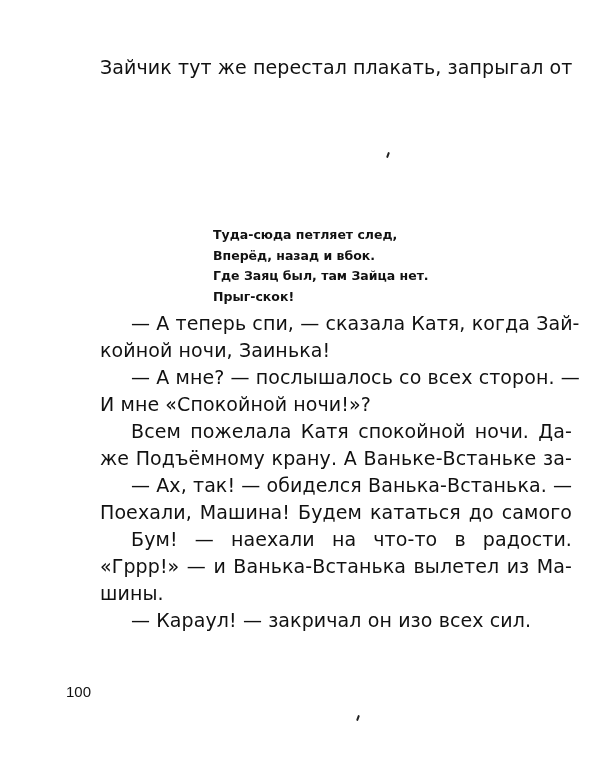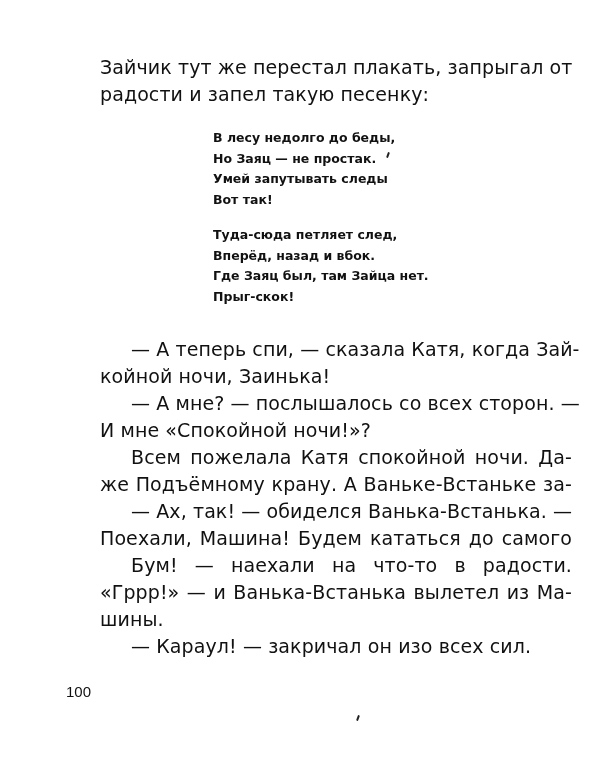--- a/index.html
+++ b/index.html
@@ -14,38 +14,31 @@
   .page-number { position: absolute; left: 66px; top: 683px; font-family: "Liberation Sans", sans-serif; font-weight: normal; font-size: 15px; }
   .speck { position: absolute; width: 2px; height: 6px; background: #222; transform: rotate(20deg); border-radius: 1px; }
 </style>
 </head>
 <body>
 
 <div class="page">
 
   <div class="prose" style="top:54px;">
     <span class="line">Зайчик тут же перестал плакать, запрыгал от</span>
-    <span class="line last">радости и запел такую песенку:</span>
   </div>
 
-  <div class="poem" style="top:128px;">
-    <span class="pline">В лесу недолго до беды,</span>
-    <span class="pline">Но Заяц — не простак.</span>
-    <span class="pline">Умей запутывать следы</span>
-    <span class="pline">Вот так!</span>
-  </div>
 
   <div class="poem" style="top:225px;">
     <span class="pline">Туда-сюда петляет след,</span>
     <span class="pline">Вперёд, назад и вбок.</span>
     <span class="pline">Где Заяц был, там Зайца нет.</span>
     <span class="pline">Прыг-скок!</span>
   </div>
 
-  <div class="prose" style="top:336px;">
+  <div class="prose" style="top:310px;">
     <span class="line indent">— А теперь спи, — сказала Катя, когда Зай-</span>
     <span class="line last">койной ночи, Заинька!</span>
     <span class="line indent">— А мне? — послышалось со всех сторон. —</span>
     <span class="line last">И мне «Спокойной ночи!»?</span>
     <span class="line indent">Всем пожелала Катя спокойной ночи. Да-</span>
     <span class="line">же Подъёмному крану. А Ваньке-Встаньке за-</span>
     <span class="line indent">— Ах, так! — обиделся Ванька-Встанька. —</span>
     <span class="line">Поехали, Машина! Будем кататься до самого</span>
     <span class="line indent">Бум! — наехали на что-то в радости.</span>
     <span class="line">«Гррр!» — и Ванька-Встанька вылетел из Ма-</span>

